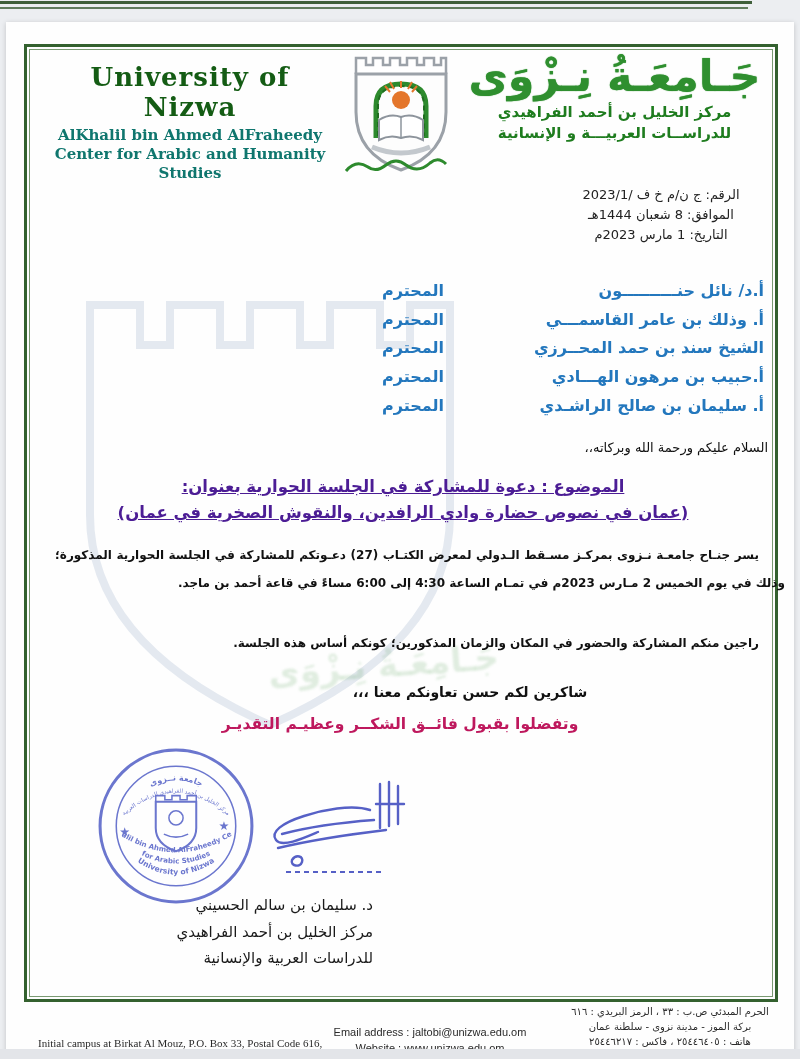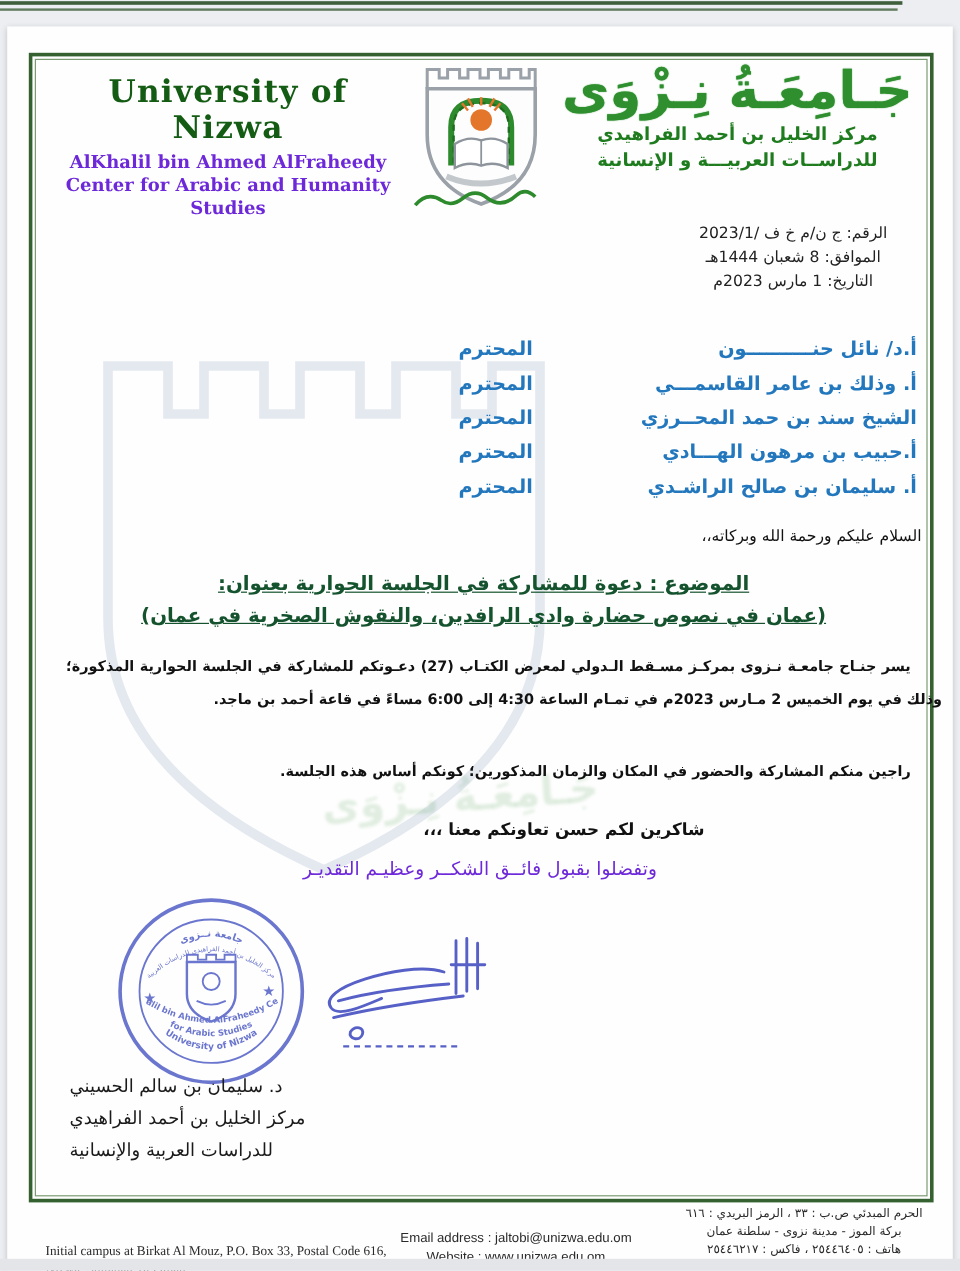--- a/index.html
+++ b/index.html
@@ -9,51 +9,51 @@
          background:#fefefe;box-shadow:0 1px 5px rgba(0,0,0,.18);}
   .scanline{position:absolute;background:#3f5f3a;}
   .frame{position:absolute;left:24px;top:44px;width:748px;height:952px;
          border:3px solid #34612f;}
   .frame-inner{position:absolute;inset:2px;border:1px solid #7a9a72;}
   
   .hdr-en{position:absolute;left:40px;top:62px;width:300px;text-align:center;}
   .hdr-en .t{font-family:"DejaVu Serif",serif;font-weight:bold;font-size:26px;
              color:#145c14;letter-spacing:1px;}
   .hdr-en .s{font-family:"DejaVu Serif",serif;font-weight:bold;font-size:15px;
-             color:#6d28d9;line-height:19px;margin-top:4px;}
+             color:#0f766e;line-height:19px;margin-top:4px;}
   .hdr-ar{position:absolute;left:462px;top:50px;width:305px;text-align:center;direction:rtl;}
   .hdr-ar .t{font-size:43px;font-weight:bold;color:#2f8f2f;line-height:52px;
              text-shadow:0 0 1px #2f8f2f;}
   .hdr-ar .s{font-size:15px;font-weight:bold;color:#1e7c1e;line-height:21px;}
   .emblem{position:absolute;left:342px;top:50px;}
   
   .meta{position:absolute;left:555px;top:185px;width:212px;direction:rtl;
         text-align:center;font-size:13px;line-height:20px;color:#222;}
   
   .recips{position:absolute;left:382px;top:276px;width:382px;direction:rtl;}
   .recip{display:flex;justify-content:space-between;align-items:center;height:28.8px;
          color:#2377bd;font-weight:bold;font-size:16px;}
   
   .greet{position:absolute;right:44px;top:440px;direction:rtl;font-size:13px;color:#111;}
   .subject{position:absolute;left:40px;top:474px;width:726px;text-align:center;direction:rtl;}
-  .subject div{font-size:16.5px;font-weight:bold;color:#14532d;
+  .subject div{font-size:16.5px;font-weight:bold;color:#4c1d95;
                text-decoration:underline;line-height:26px;}
   
   .para{position:absolute;direction:rtl;text-align:justify;color:#111;
         font-weight:bold;font-size:12px;line-height:28px;text-indent:26px;margin-left:19px;}
   .p1{left:36px;top:541px;width:730px;}
   .p2{left:36px;top:629px;width:730px;}
   .thanks{position:absolute;left:290px;top:684px;width:360px;text-align:center;
           direction:rtl;font-weight:bold;font-size:14px;color:#111;}
   .closing{position:absolute;left:140px;top:715px;width:520px;text-align:center;
-           direction:rtl;font-weight:normal;font-size:15.5px;color:#6d28d9;}
+           direction:rtl;font-weight:bold;font-size:15.5px;color:#be185d;}
   
   .stamp{position:absolute;left:95px;top:745px;opacity:.82;}
   .sig{position:absolute;left:252px;top:776px;opacity:.9;}
-  .signer{position:absolute;left:58px;top:892px;width:315px;text-align:left;
+  .signer{position:absolute;left:58px;top:892px;width:315px;text-align:right;
           direction:rtl;font-size:15px;line-height:26.5px;color:#1a1a1a;}
   
   .foot-en{position:absolute;left:38px;top:1008px;font-family:Liberation Serif, serif;
            font-size:11px;line-height:14.5px;color:#2a2a2a;margin-top:28px;}
   .foot-c{position:absolute;left:295px;top:1024px;width:270px;text-align:center;
           font-family:"Liberation Sans",sans-serif;font-size:11px;line-height:16px;color:#2a2a2a;}
   .foot-ar{position:absolute;left:570px;top:1004px;width:200px;direction:rtl;text-align:center;
            font-size:10px;line-height:15px;color:#2a2a2a;}
   .bstrip{position:absolute;left:0;bottom:0;width:800px;height:10px;background:#e3e5e9;}
   

